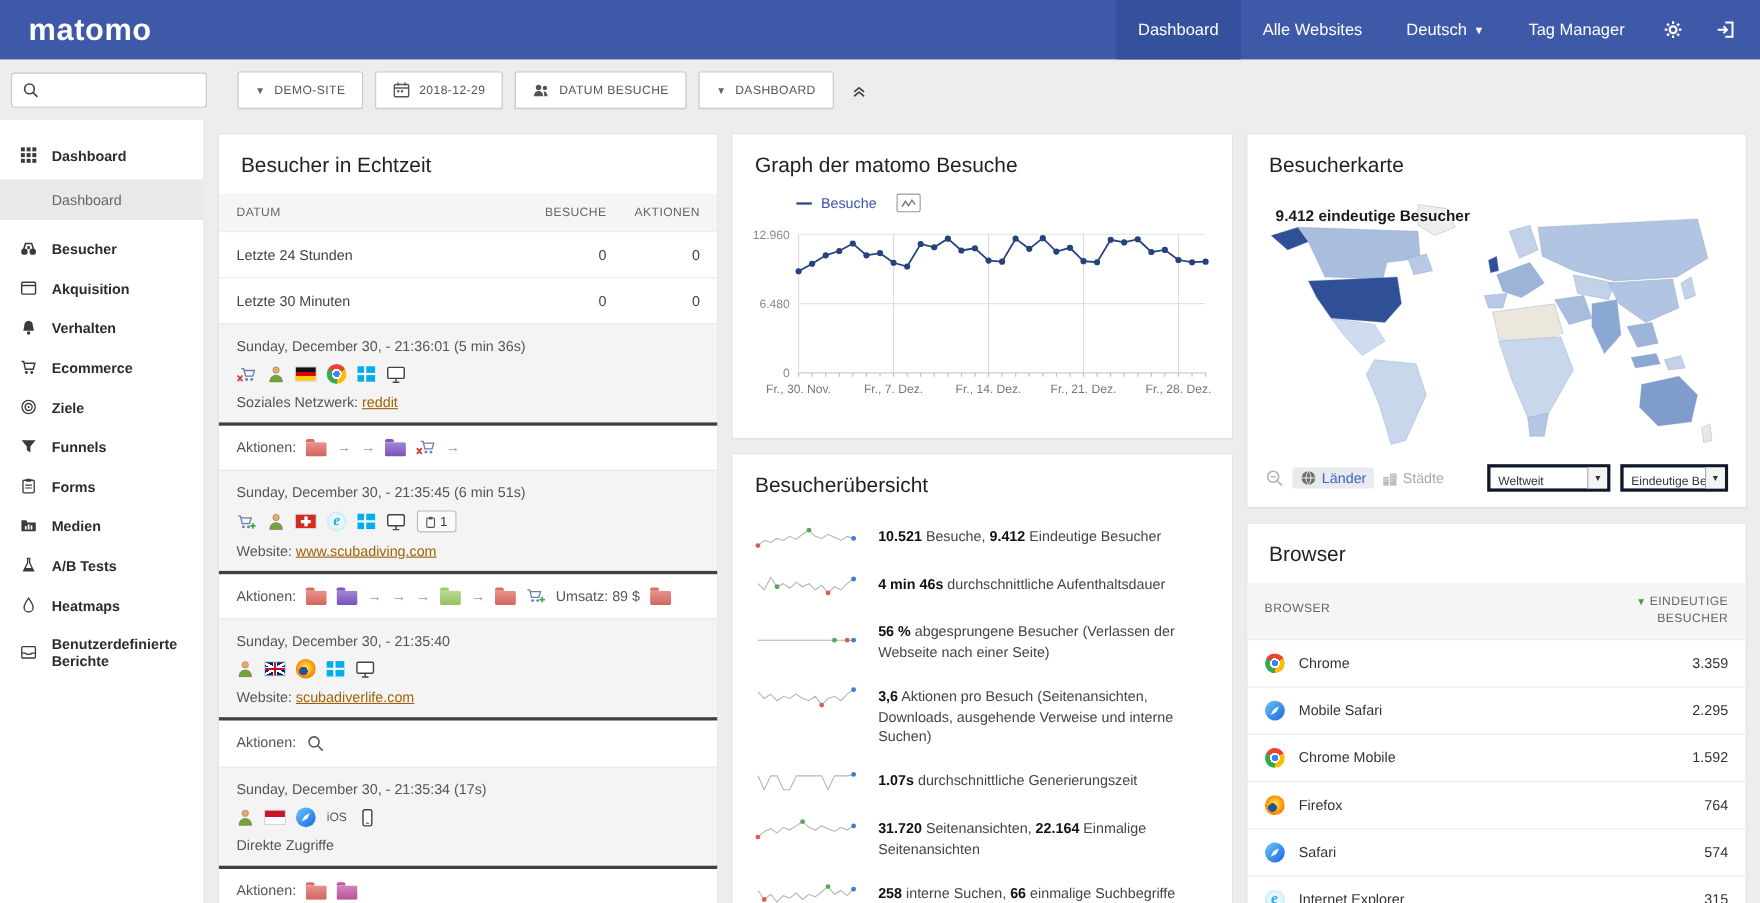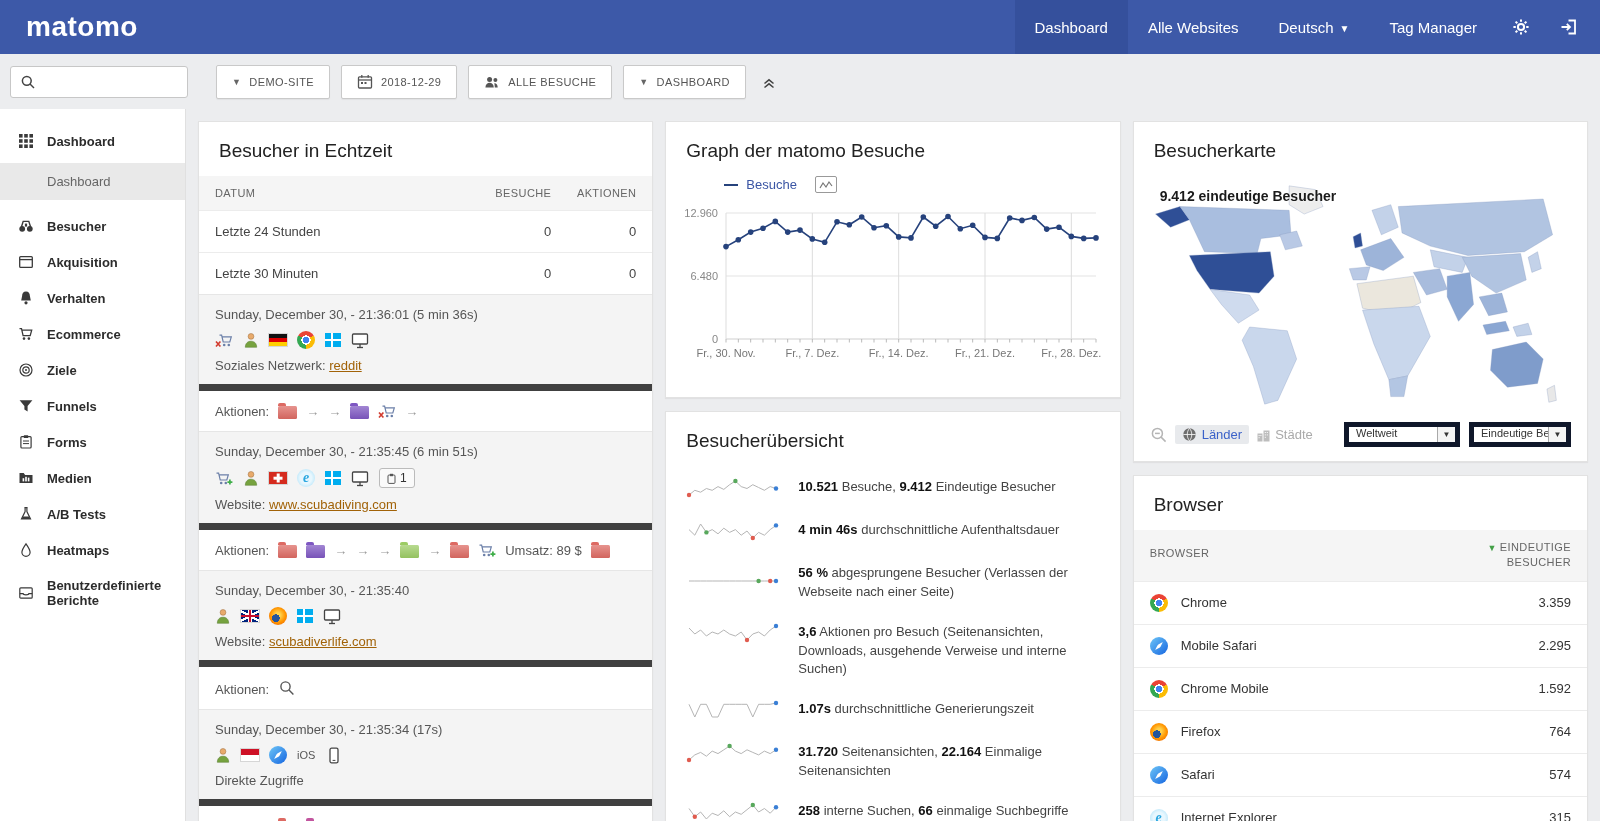--- a/index.html
+++ b/index.html
@@ -37,21 +37,21 @@
 
 .rt-head,.rt-row{display:flex;align-items:flex-end;padding:11px 16px;font-size:13px;color:#444}
 .rt-head{background:#f5f5f5;font-size:11px;color:#666;letter-spacing:.4px}
 .rt-col1{flex:1}.rt-col2,.rt-col3{width:85px;text-align:right}
 .rt-row{border-top:1px solid #ececec;padding-top:13px;padding-bottom:13px}
 .visitor{background:#f4f4f4;border-top:1px solid #e6e6e6;padding:12px 16px 11px}
 .v-date{font-size:13px;color:#555;margin-bottom:9px}
 .v-icons{display:flex;align-items:center;gap:10px;margin-bottom:9px;min-height:18px}
 .v-ref{font-size:13px;color:#555}
 .v-ref a{color:#a16207}
-.actions{display:flex;align-items:flex-end;gap:9px;padding:12px 16px;font-size:13px;color:#555;border-top:7px solid #404040;background:#fff;flex-wrap:wrap}
+.actions{display:flex;align-items:flex-start;gap:9px;padding:12px 16px;font-size:13px;color:#555;border-top:3px solid #404040;background:#fff;flex-wrap:wrap}
 .action-text{color:#555}
 .arrow-glyph{color:#999;font-size:13px}
 .ios-text{font-size:11px;color:#555}
 
 
 .ic{display:inline-flex;align-items:center;justify-content:center;flex-shrink:0}
 .ic svg{display:block}
 .ic-flag{width:18px;height:12px;outline:1px solid rgba(0,0,0,.12);position:relative;overflow:hidden}
 .flag-de{background:linear-gradient(#111 33.3%,#d00 33.3% 66.6%,#ffce00 66.6%)}
 .flag-id{background:linear-gradient(#ce1126 50%,#fff 50%)}
@@ -97,21 +97,21 @@
 .ov-text{font-size:13px;color:#444;line-height:1.45;padding-top:3px}
 .ov-text b{color:#111}
 
 
 .map-wrap{position:relative;padding:2px 14px 0}
 .map-tooltip{position:absolute;top:12px;left:26px;font-size:14px;font-weight:bold;color:#1a1a1a;text-shadow:0 0 3px #fff}
 .map-footer{display:flex;align-items:center;padding:10px 16px 14px;font-size:13px;color:#999;gap:7px}
 .map-link{color:#3b62c9;background:#e8eaed;padding:2px 7px;border-radius:2px;cursor:pointer;display:inline-flex;align-items:center;gap:5px}
 .map-city{color:#aaa;display:inline-flex;align-items:center;gap:4px;cursor:pointer}
 .map-selects{margin-left:auto;display:flex;gap:9px}
-.select{display:flex;align-items:flex-start;border:5px solid #0f172a;background:#fff;height:25px;font-size:11px;color:#333;cursor:pointer}
+.select{display:flex;align-items:flex-end;border:3px solid #0f172a;background:#fff;height:25px;font-size:11px;color:#333;cursor:pointer}
 .select .sel-label{padding:0 7px;white-space:nowrap;overflow:hidden}
 .select .sel-btn{width:18px;height:100%;border-left:1px solid #a9a9a9;display:flex;align-items:center;justify-content:center;font-size:8px;color:#333;background:#f4f4f4}
 .select.s1 .sel-label{width:88px}
 .select.s2 .sel-label{width:74px}
 
 
 .bw-head{display:flex;padding:10px 16px;background:#f5f5f5;font-size:11px;color:#666;letter-spacing:.4px;align-items:flex-start}
 .bw-col1{flex:1;padding-top:7px}
 .bw-col2{width:104px;text-align:right;line-height:1.4}
 .sort-tri{color:#43a047;font-size:9px;margin-right:3px}
@@ -186,21 +186,21 @@
         <span class="ic">
           <svg width="16" height="14" viewBox="0 0 16 14" fill="none">
             <g fill="#555">
               <circle cx="5.6" cy="4.6" r="2.5"></circle>
               <path d="M1.4 12.4c0-3.1 2.1-4.7 4.2-4.7s4.2 1.6 4.2 4.7z"></path>
               <circle cx="11.4" cy="4.9" r="2"></circle>
               <path d="M10.4 7.9c1.9.3 3.3 1.8 3.3 4.5h-2.9"></path>
             </g>
           </svg>
         </span>
-        <span>ALLE BESUCHE</span>
+        <span>DATUM BESUCHE</span>
       </button>
       <button class="tb-btn">
         <span class="tb-caret">▼</span>
         <span>DASHBOARD</span>
       </button>
     </span>
   <span class="collapse-btn" id="tb-collapse">
       <svg width="16" height="16" viewBox="0 0 16 16" fill="none">
         <path d="M3.5 9.5 8 5.8l4.5 3.7M3.5 13.5 8 9.8l4.5 3.7" stroke="#444" stroke-width="1.5"></path>
       </svg>

